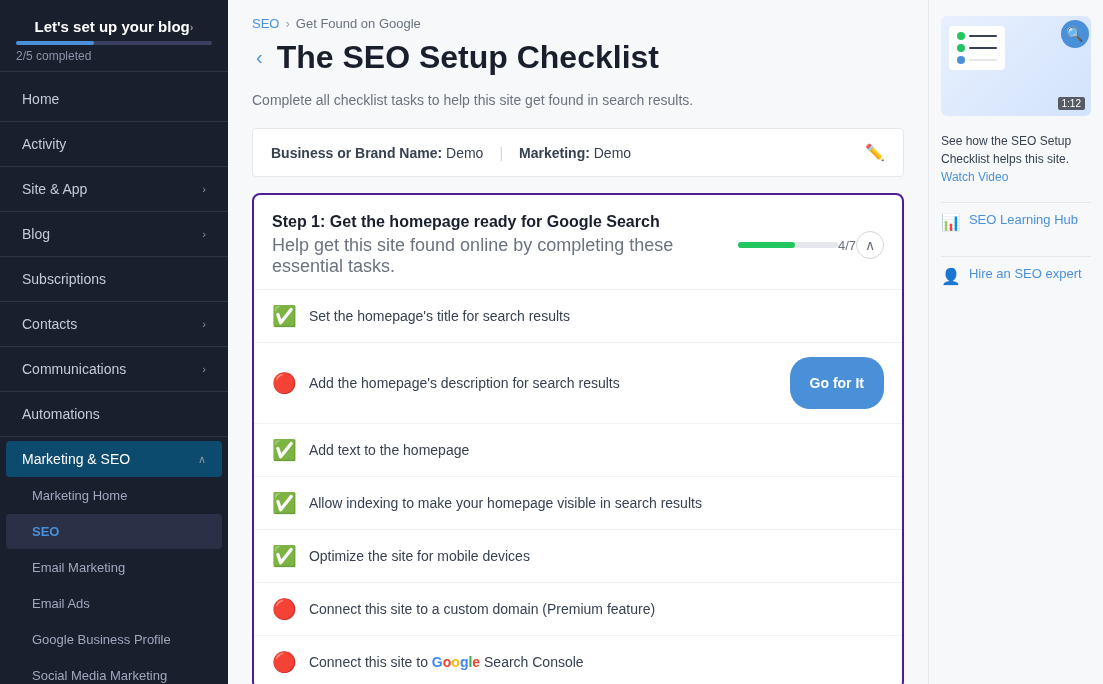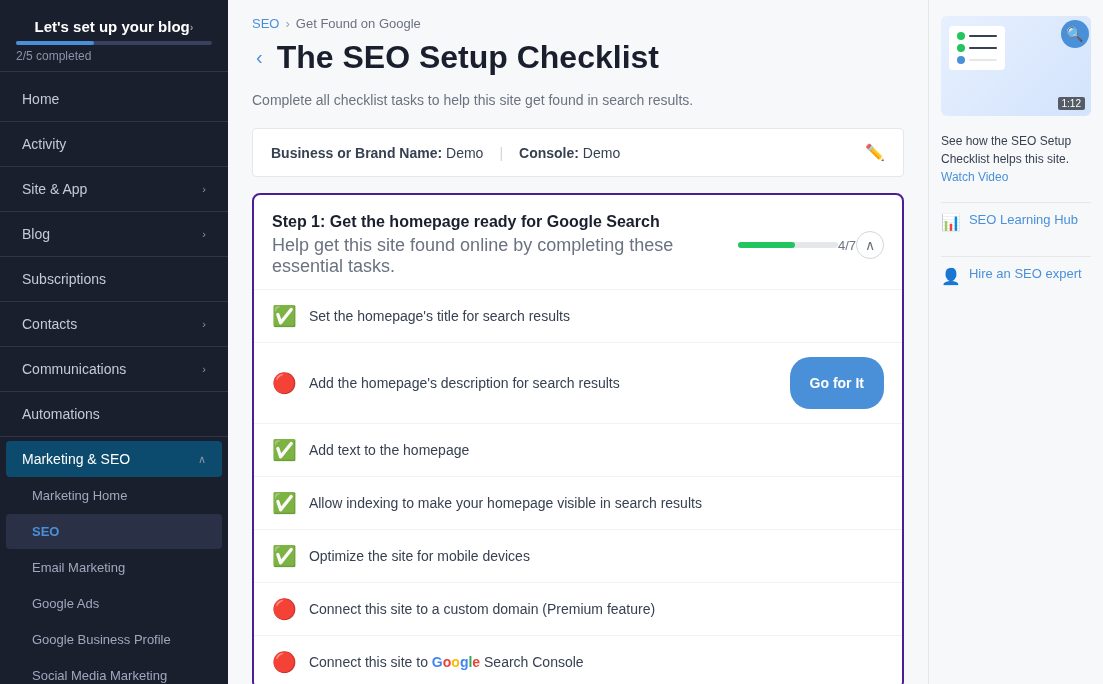--- a/index.html
+++ b/index.html
@@ -316,21 +316,21 @@
     <div class="nav-item sub">
       <span>Marketing Home</span>
     </div>
     <div class="nav-item sub selected">
       <span>SEO</span>
     </div>
     <div class="nav-item sub">
       <span>Email Marketing</span>
     </div>
     <div class="nav-item sub">
-      <span>Google Ads</span>
+      <span>Email Ads</span>
     </div>
     <div class="nav-item sub">
       <span>Google Business Profile</span>
     </div>
     <div class="nav-item sub">
       <span>Social Media Marketing</span>
     </div>
 
   </div>
 </div>
@@ -352,21 +352,21 @@
 
     <div class="info-bar">
       <div class="info-bar-left">
         <span>
           <span class="info-label">Business or Brand Name:</span>
           <span> </span>
           <span>Demo</span>
         </span>
         <span class="info-sep">|</span>
         <span>
-          <span class="info-label">Console:</span>
+          <span class="info-label">Marketing:</span>
           <span> </span>
           <span>Demo</span>
         </span>
       </div>
       <span class="edit-icon">✏️</span>
     </div>
 
     <div class="step-card">
       <div class="step-header">
         <div class="step-title-block">

